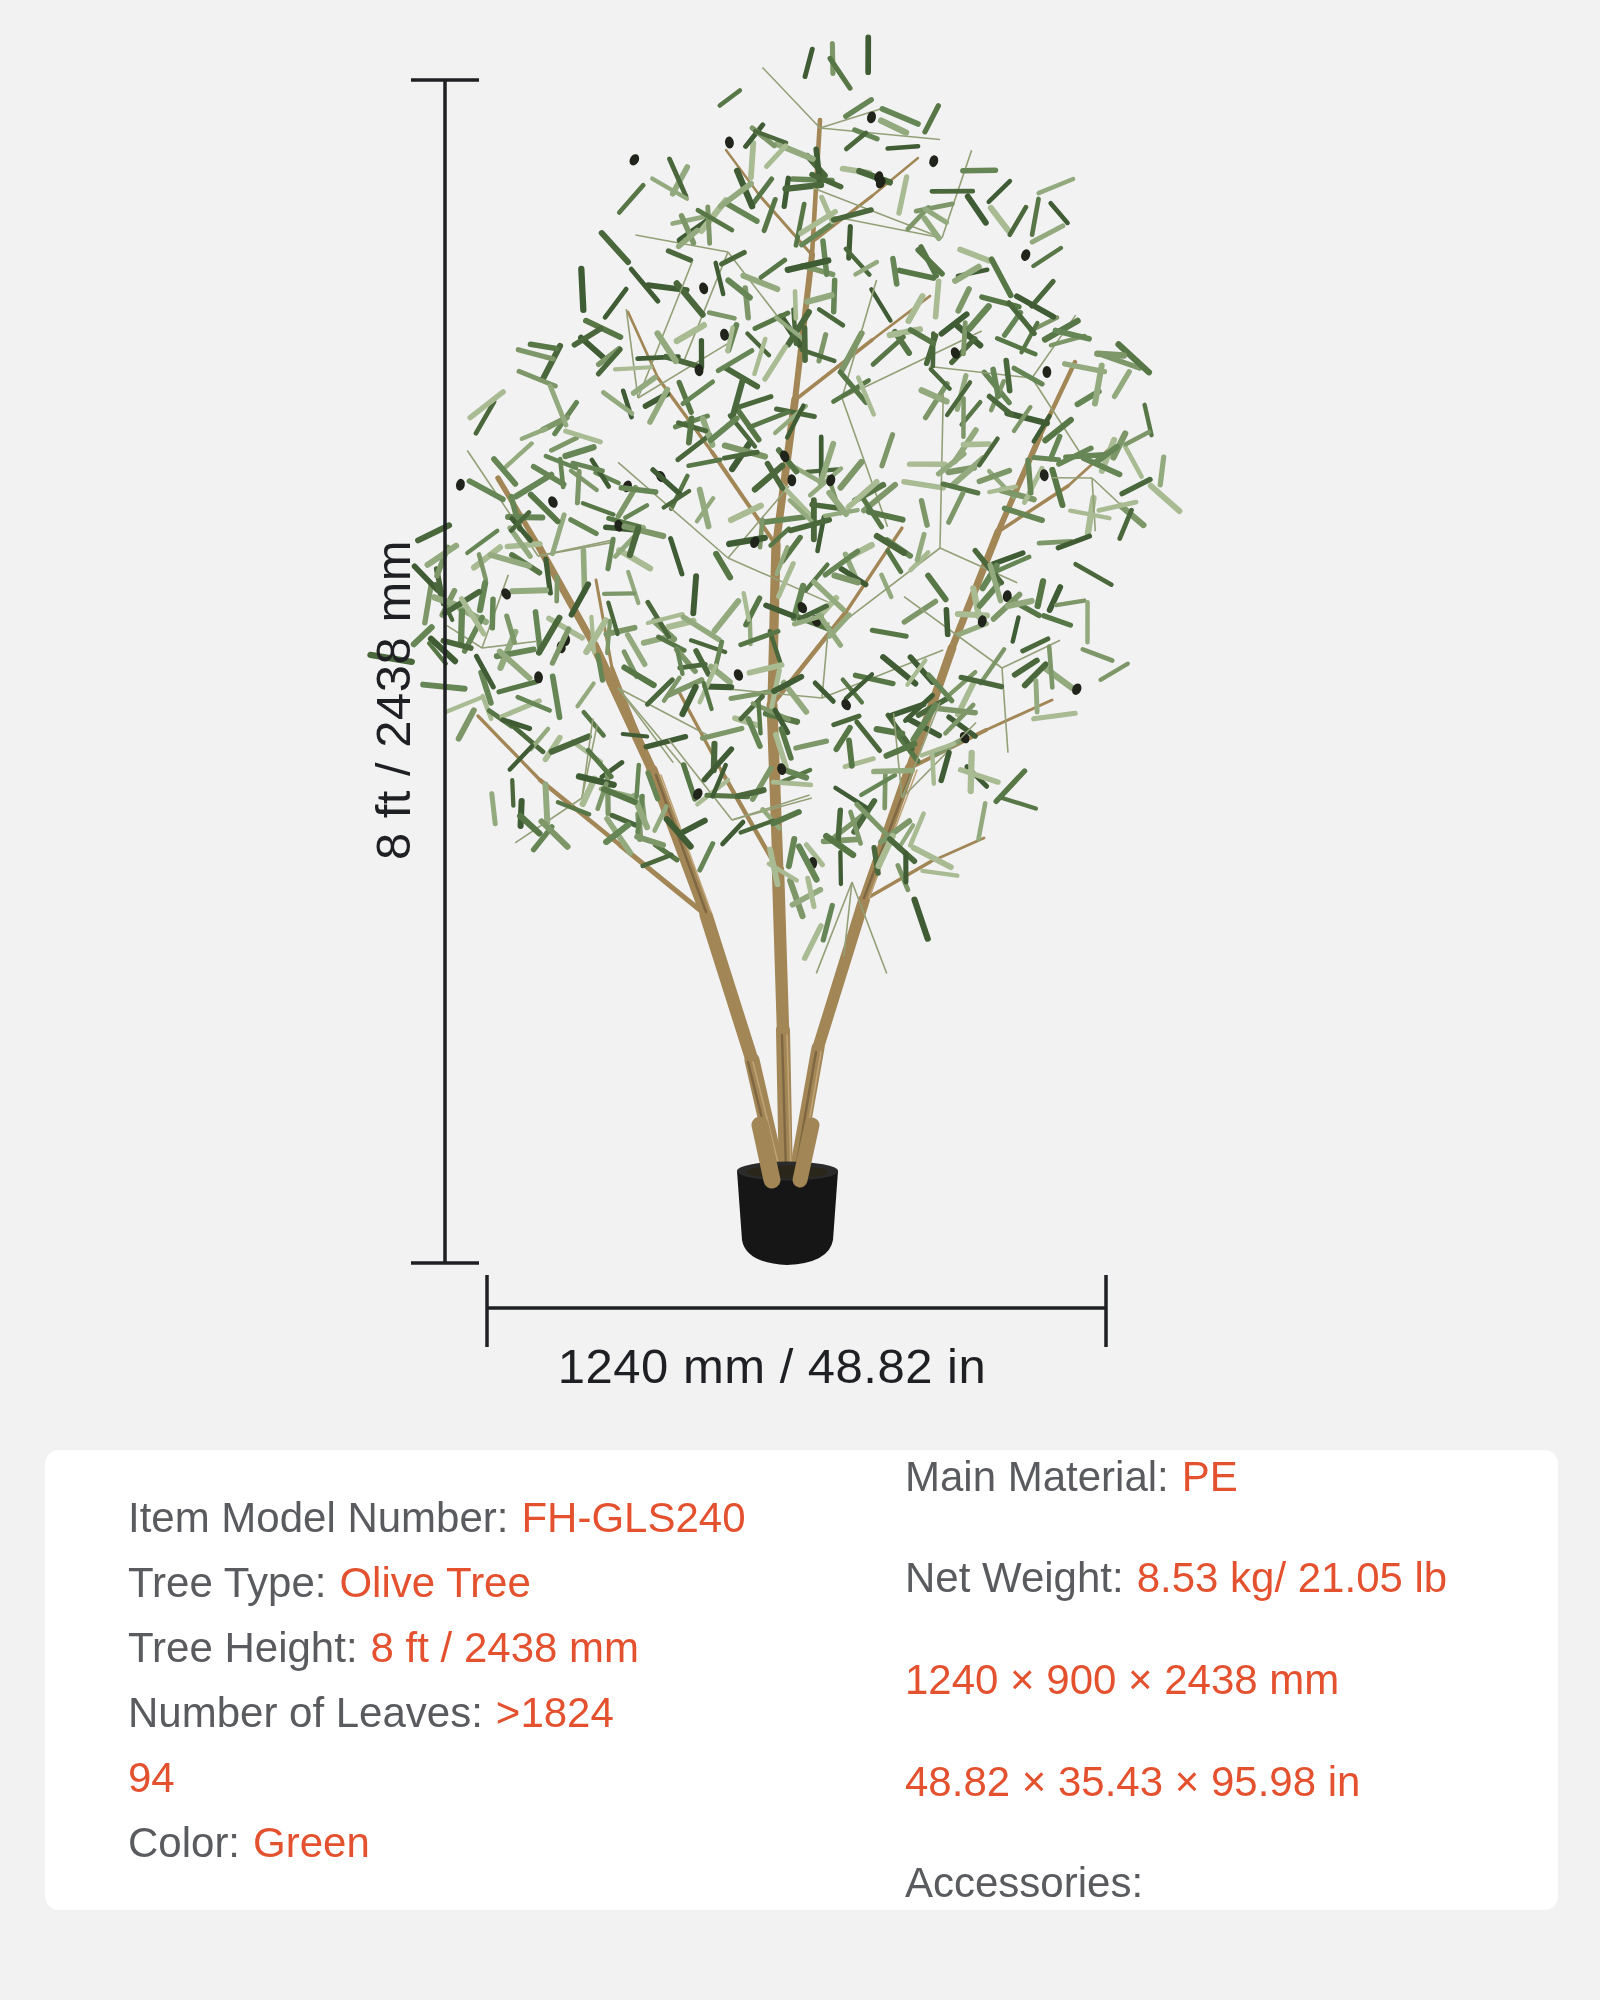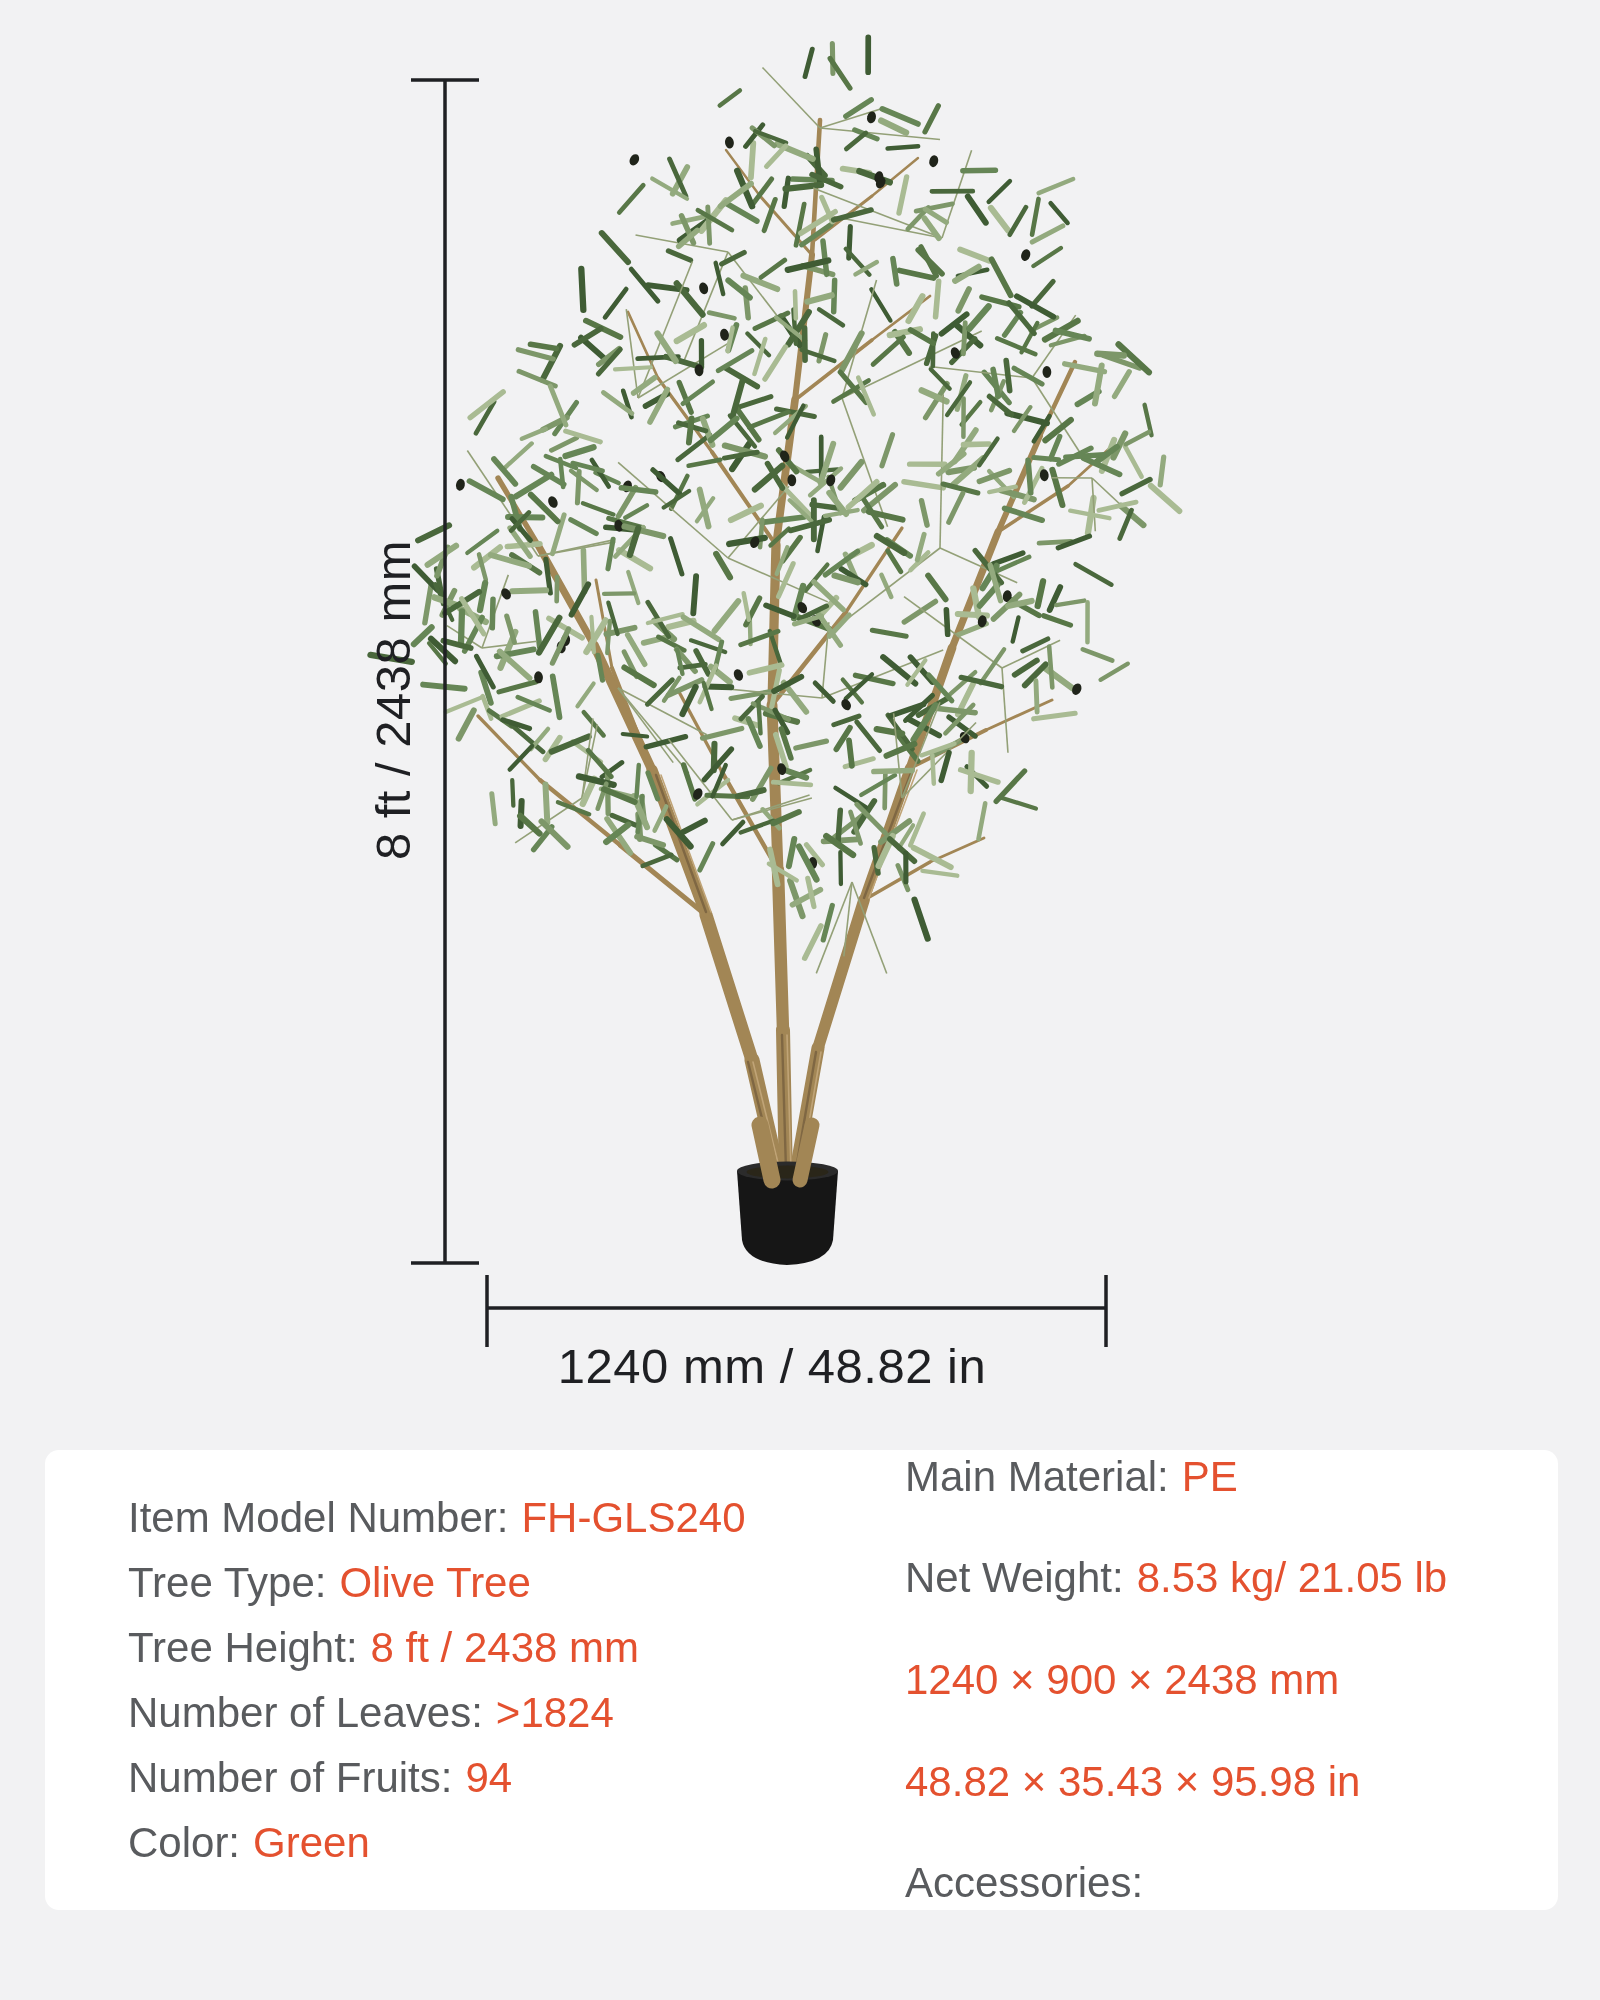--- a/index.html
+++ b/index.html
@@ -833,21 +833,20 @@
       </div>
       <div class="spec-row">
         <span class="spec-label">Tree Height:</span>
         <span class="spec-value">8 ft / 2438 mm</span>
       </div>
       <div class="spec-row">
         <span class="spec-label">Number of Leaves:</span>
         <span class="spec-value">&gt;1824</span>
       </div>
       <div class="spec-row">
-        <span class="spec-label">Number of Fruits:</span>
         <span class="spec-value">94</span>
       </div>
       <div class="spec-row">
         <span class="spec-label">Color:</span>
         <span class="spec-value">Green</span>
       </div>
     </div>
     <div class="spec-col right">
       <div class="spec-row">
         <span class="spec-label">Main Material:</span>

